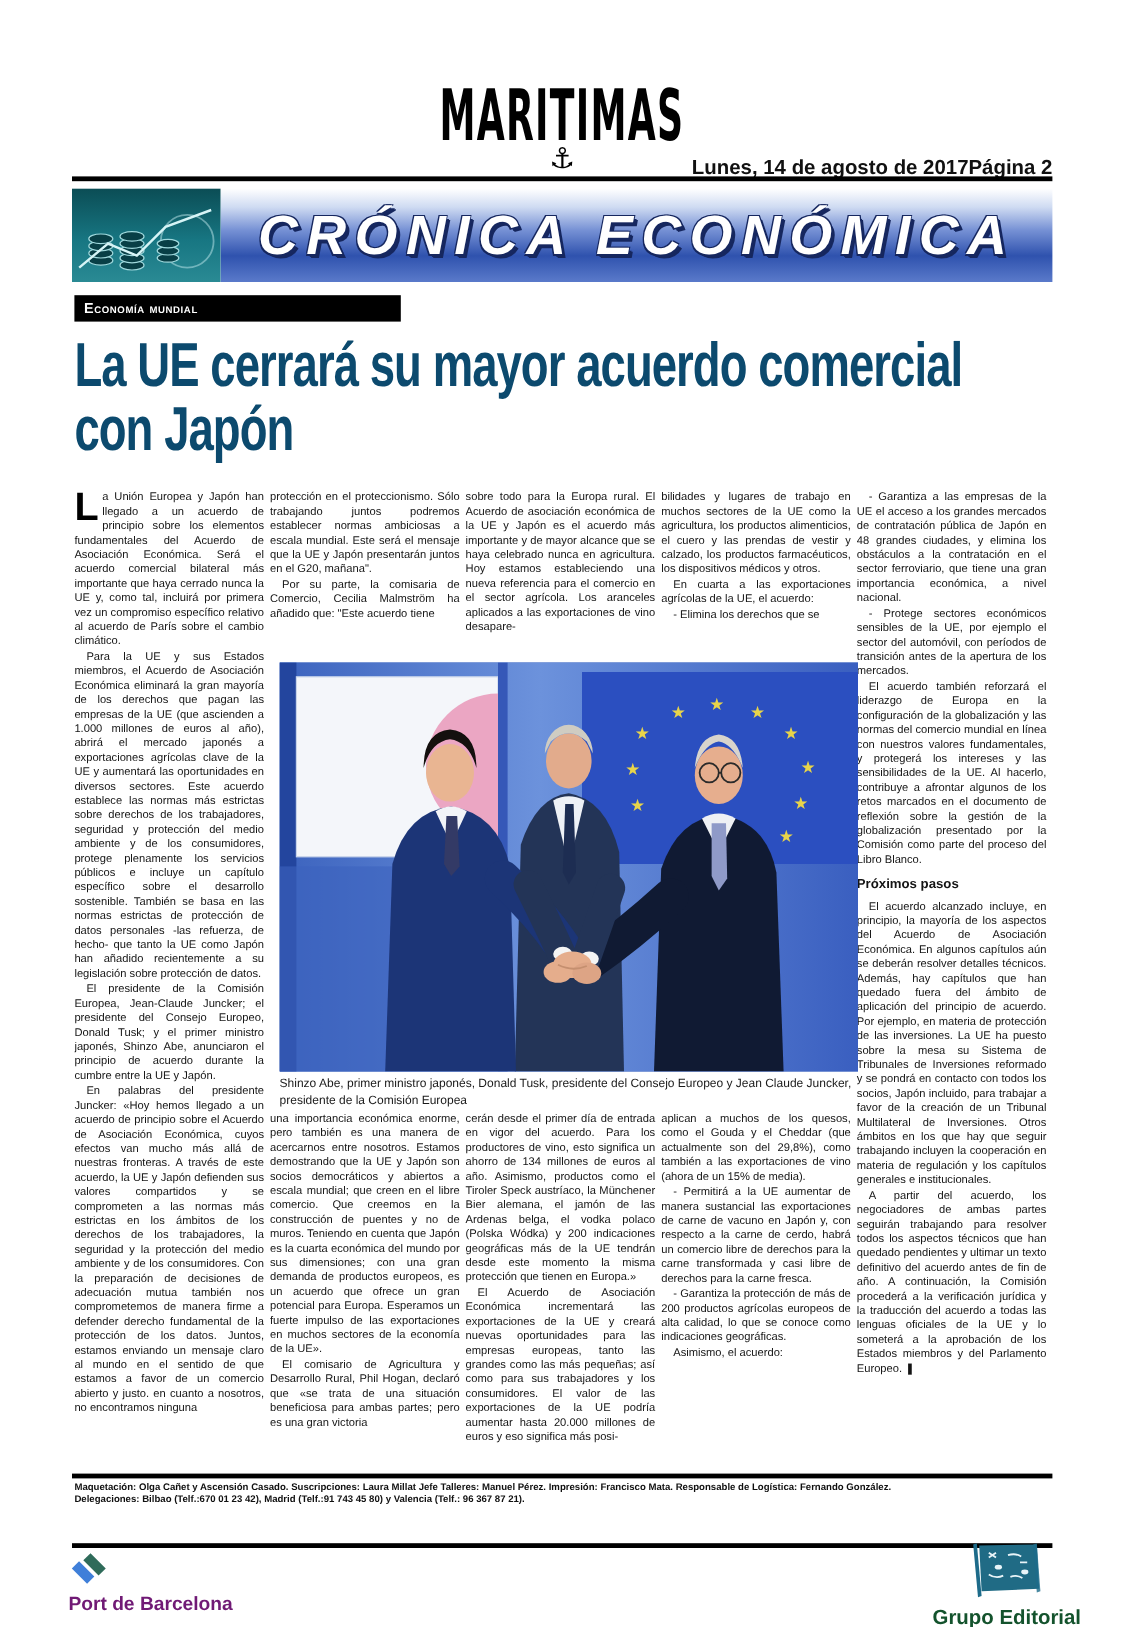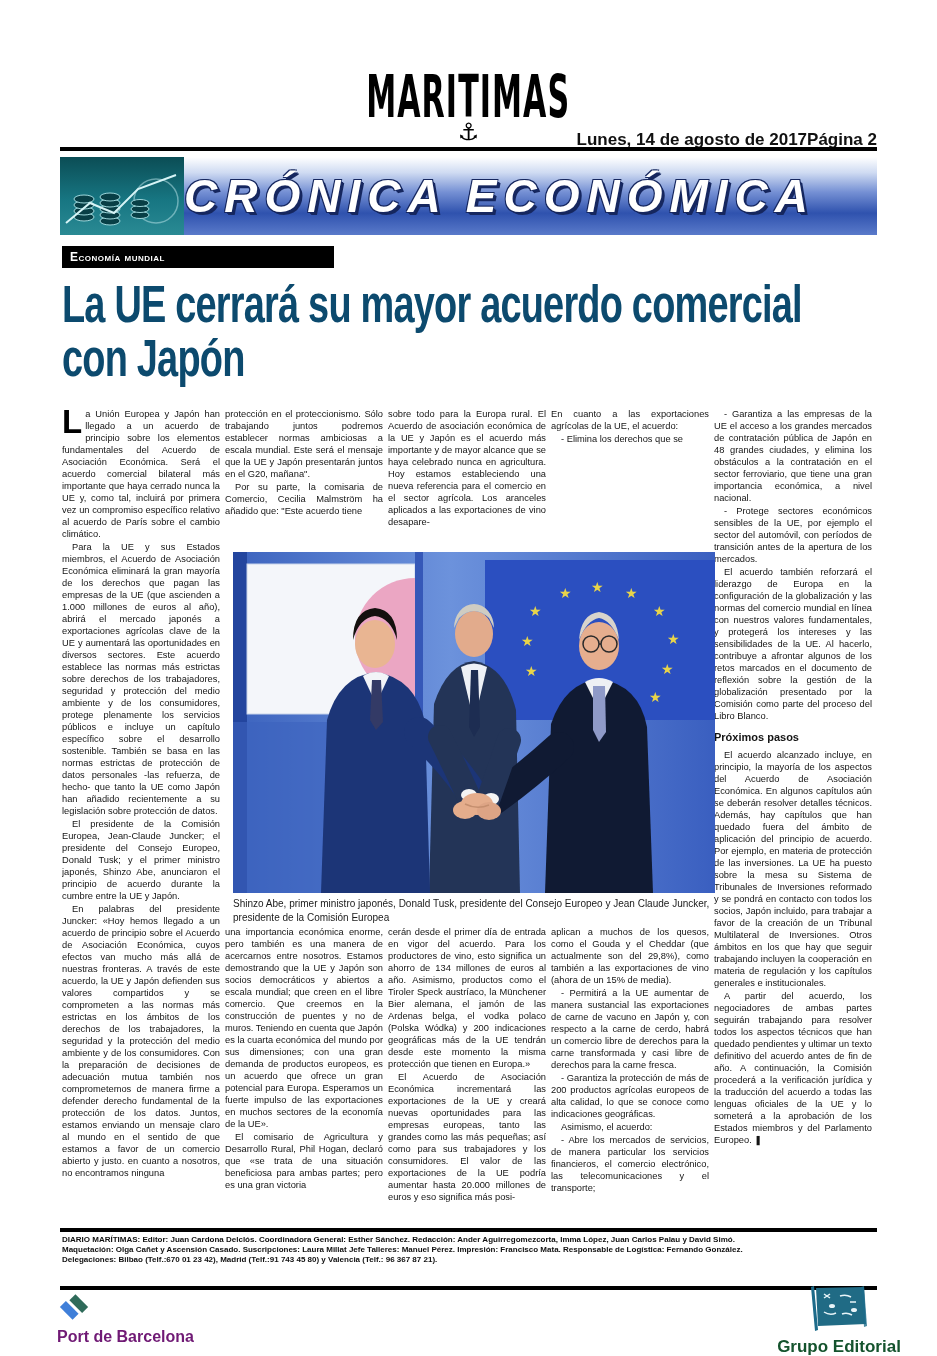--- a/index.html
+++ b/index.html
@@ -17,21 +17,21 @@
 
   
   .dateline{top:130px;left:60px;width:817px;display:flex;justify-content:flex-end;
       font-weight:bold;font-size:17px;}
   .rule{left:60px;width:817px;height:4px;background:#000;}
   .rule1{top:147px;}
 
   
   .banner{top:157px;left:60px;width:817px;height:78px;display:flex;}
   .banner-img{width:124px;height:78px;flex:none;}
-  .banner-main{flex:1;display:flex;align-items:center;
+  .banner-main{flex:1;display:flex;align-items:center;justify-content:center;
       background:linear-gradient(180deg,#ffffff 0%,#cfdbf2 20%,#7590d4 45%,#2f52ae 72%,#5a7aca 100%);}
   .banner-title{font-style:italic;font-weight:bold;font-size:46px;letter-spacing:7px;color:#fff;
       text-shadow:2px 2px 0 #16275f,-1px -1px 0 #16275f,1px -1px 0 #16275f,-1px 1px 0 #16275f,3px 3px 0 #16275f;
       white-space:nowrap;}
 
   
   .section-label{top:246px;left:62px;width:272px;height:22px;background:#000;color:#fff;
       line-height:22px;padding-left:8px;box-sizing:border-box;font-variant:small-caps;
       font-weight:bold;font-size:12px;letter-spacing:.5px;}
 
@@ -145,30 +145,30 @@
         <p class="para">sobre todo para la Europa rural. El Acuerdo de asociación económica de la UE y Japón es el acuerdo más importante y de mayor alcance que se haya celebrado nunca en agricultura. Hoy estamos estableciendo una nueva referencia para el comercio en el sector agrícola. Los aranceles aplicados a las exportaciones de vino desapare-</p>
       </div>
     <div class="col-gap"></div>
     <div class="cont">
         <p class="para">cerán desde el primer día de entrada en vigor del acuerdo. Para los productores de vino, esto significa un ahorro de 134 millones de euros al año. Asimismo, productos como el Tiroler Speck austríaco, la Münchener Bier alemana, el jamón de las Ardenas belga, el vodka polaco (Polska Wódka) y 200 indicaciones geográficas más de la UE tendrán desde este momento la misma protección que tienen en Europa.»</p>
         <p class="para">El Acuerdo de Asociación Económica incrementará las exportaciones de la UE y creará nuevas oportunidades para las empresas europeas, tanto las grandes como las más pequeñas; así como para sus trabajadores y los consumidores. El valor de las exportaciones de la UE podría aumentar hasta 20.000 millones de euros y eso significa más posi-</p>
       </div>
   </div>
   <div class="col">
     <div class="col-top cont">
-        <p class="para">En cuanto a las exportaciones agrícolas de la UE, el acuerdo:</p>
+        <p class="para">bilidades y lugares de trabajo en muchos sectores de la UE como la agricultura, los productos alimenticios, el cuero y las prendas de vestir y calzado, los productos farmacéuticos, los dispositivos médicos y otros.</p>
+        <p class="para">En cuarta a las exportaciones agrícolas de la UE, el acuerdo:</p>
         <p class="para">- Elimina los derechos que se</p>
       </div>
     <div class="col-gap"></div>
     <div class="cont">
         <p class="para">aplican a muchos de los quesos, como el Gouda y el Cheddar (que actualmente son del 29,8%), como también a las exportaciones de vino (ahora de un 15% de media).</p>
         <p class="para">- Permitirá a la UE aumentar de manera sustancial las exportaciones de carne de vacuno en Japón y, con respecto a la carne de cerdo, habrá un comercio libre de derechos para la carne transformada y casi libre de derechos para la carne fresca.</p>
         <p class="para">- Garantiza la protección de más de 200 productos agrícolas europeos de alta calidad, lo que se conoce como indicaciones geográficas.</p>
         <p class="para">Asimismo, el acuerdo:</p>
-        <p class="para">- Abre los mercados de servicios, de manera particular los servicios financieros, el comercio electrónico, las telecomunicaciones y el transporte;</p>
       </div>
   </div>
   <div class="col">
     <div>
         <p class="para">- Garantiza a las empresas de la UE el acceso a los grandes mercados de contratación pública de Japón en 48 grandes ciudades, y elimina los obstáculos a la contratación en el sector ferroviario, que tiene una gran importancia económica, a nivel nacional.</p>
         <p class="para">- Protege sectores económicos sensibles de la UE, por ejemplo el sector del automóvil, con períodos de transición antes de la apertura de los mercados.</p>
         <p class="para">El acuerdo también reforzará el liderazgo de Europa en la configuración de la globalización y las normas del comercio mundial en línea con nuestros valores fundamentales, y protegerá los intereses y las sensibilidades de la UE. Al hacerlo, contribuye a afrontar algunos de los retos marcados en el documento de reflexión sobre la gestión de la globalización presentado por la Comisión como parte del proceso del Libro Blanco.</p>
       </div>
     <div class="subhead">Próximos pasos</div>
     <div>
@@ -240,21 +240,20 @@
     <ellipse cx="244" cy="252" rx="16" ry="11" fill="#e5ad8c"></ellipse>
     <ellipse cx="232" cy="258" rx="12" ry="9" fill="#e5ad8c"></ellipse>
     <ellipse cx="256" cy="259" rx="12" ry="9" fill="#dda485"></ellipse>
     <path d="M232 252 Q244 258 256 253" stroke="#c58f6f" stroke-width="1.5" fill="none"></path>
   </svg>
   <div class="caption">Shinzo Abe, primer ministro japonés, Donald Tusk, presidente del Consejo Europeo y Jean Claude Juncker, presidente de la Comisión Europea</div>
 </div>
 
 <div class="abs rule rule2"></div>
 <div class="abs footer-lines">
-  <div>DIARIO MARÍTIMAS: Editor: Juan Cardona Delclós. Coordinadora General: Esther Sánchez. Redacción: Ander Aguirregomezcorta, Imma López, Juan Carlos Palau y David Simó.</div>
   <div>Maquetación: Olga Cañet y Ascensión Casado. Suscripciones: Laura Millat Jefe Talleres: Manuel Pérez. Impresión: Francisco Mata. Responsable de Logística: Fernando González.</div>
   <div>Delegaciones: Bilbao (Telf.:670 01 23 42), Madrid (Telf.:91 743 45 80) y Valencia (Telf.: 96 367 87 21).</div>
 </div>
 <div class="abs rule rule3"></div>
 
 <div class="abs port">
   <svg width="34" height="30" viewBox="0 0 34 30" xmlns="http://www.w3.org/2000/svg">
     <g transform="translate(17,15) rotate(45)">
       <rect x="-8" y="-10" width="18" height="8.5" fill="#2f6b5a"></rect>
       <rect x="-10" y="1.5" width="18" height="8.5" fill="#3f7fd9"></rect>

